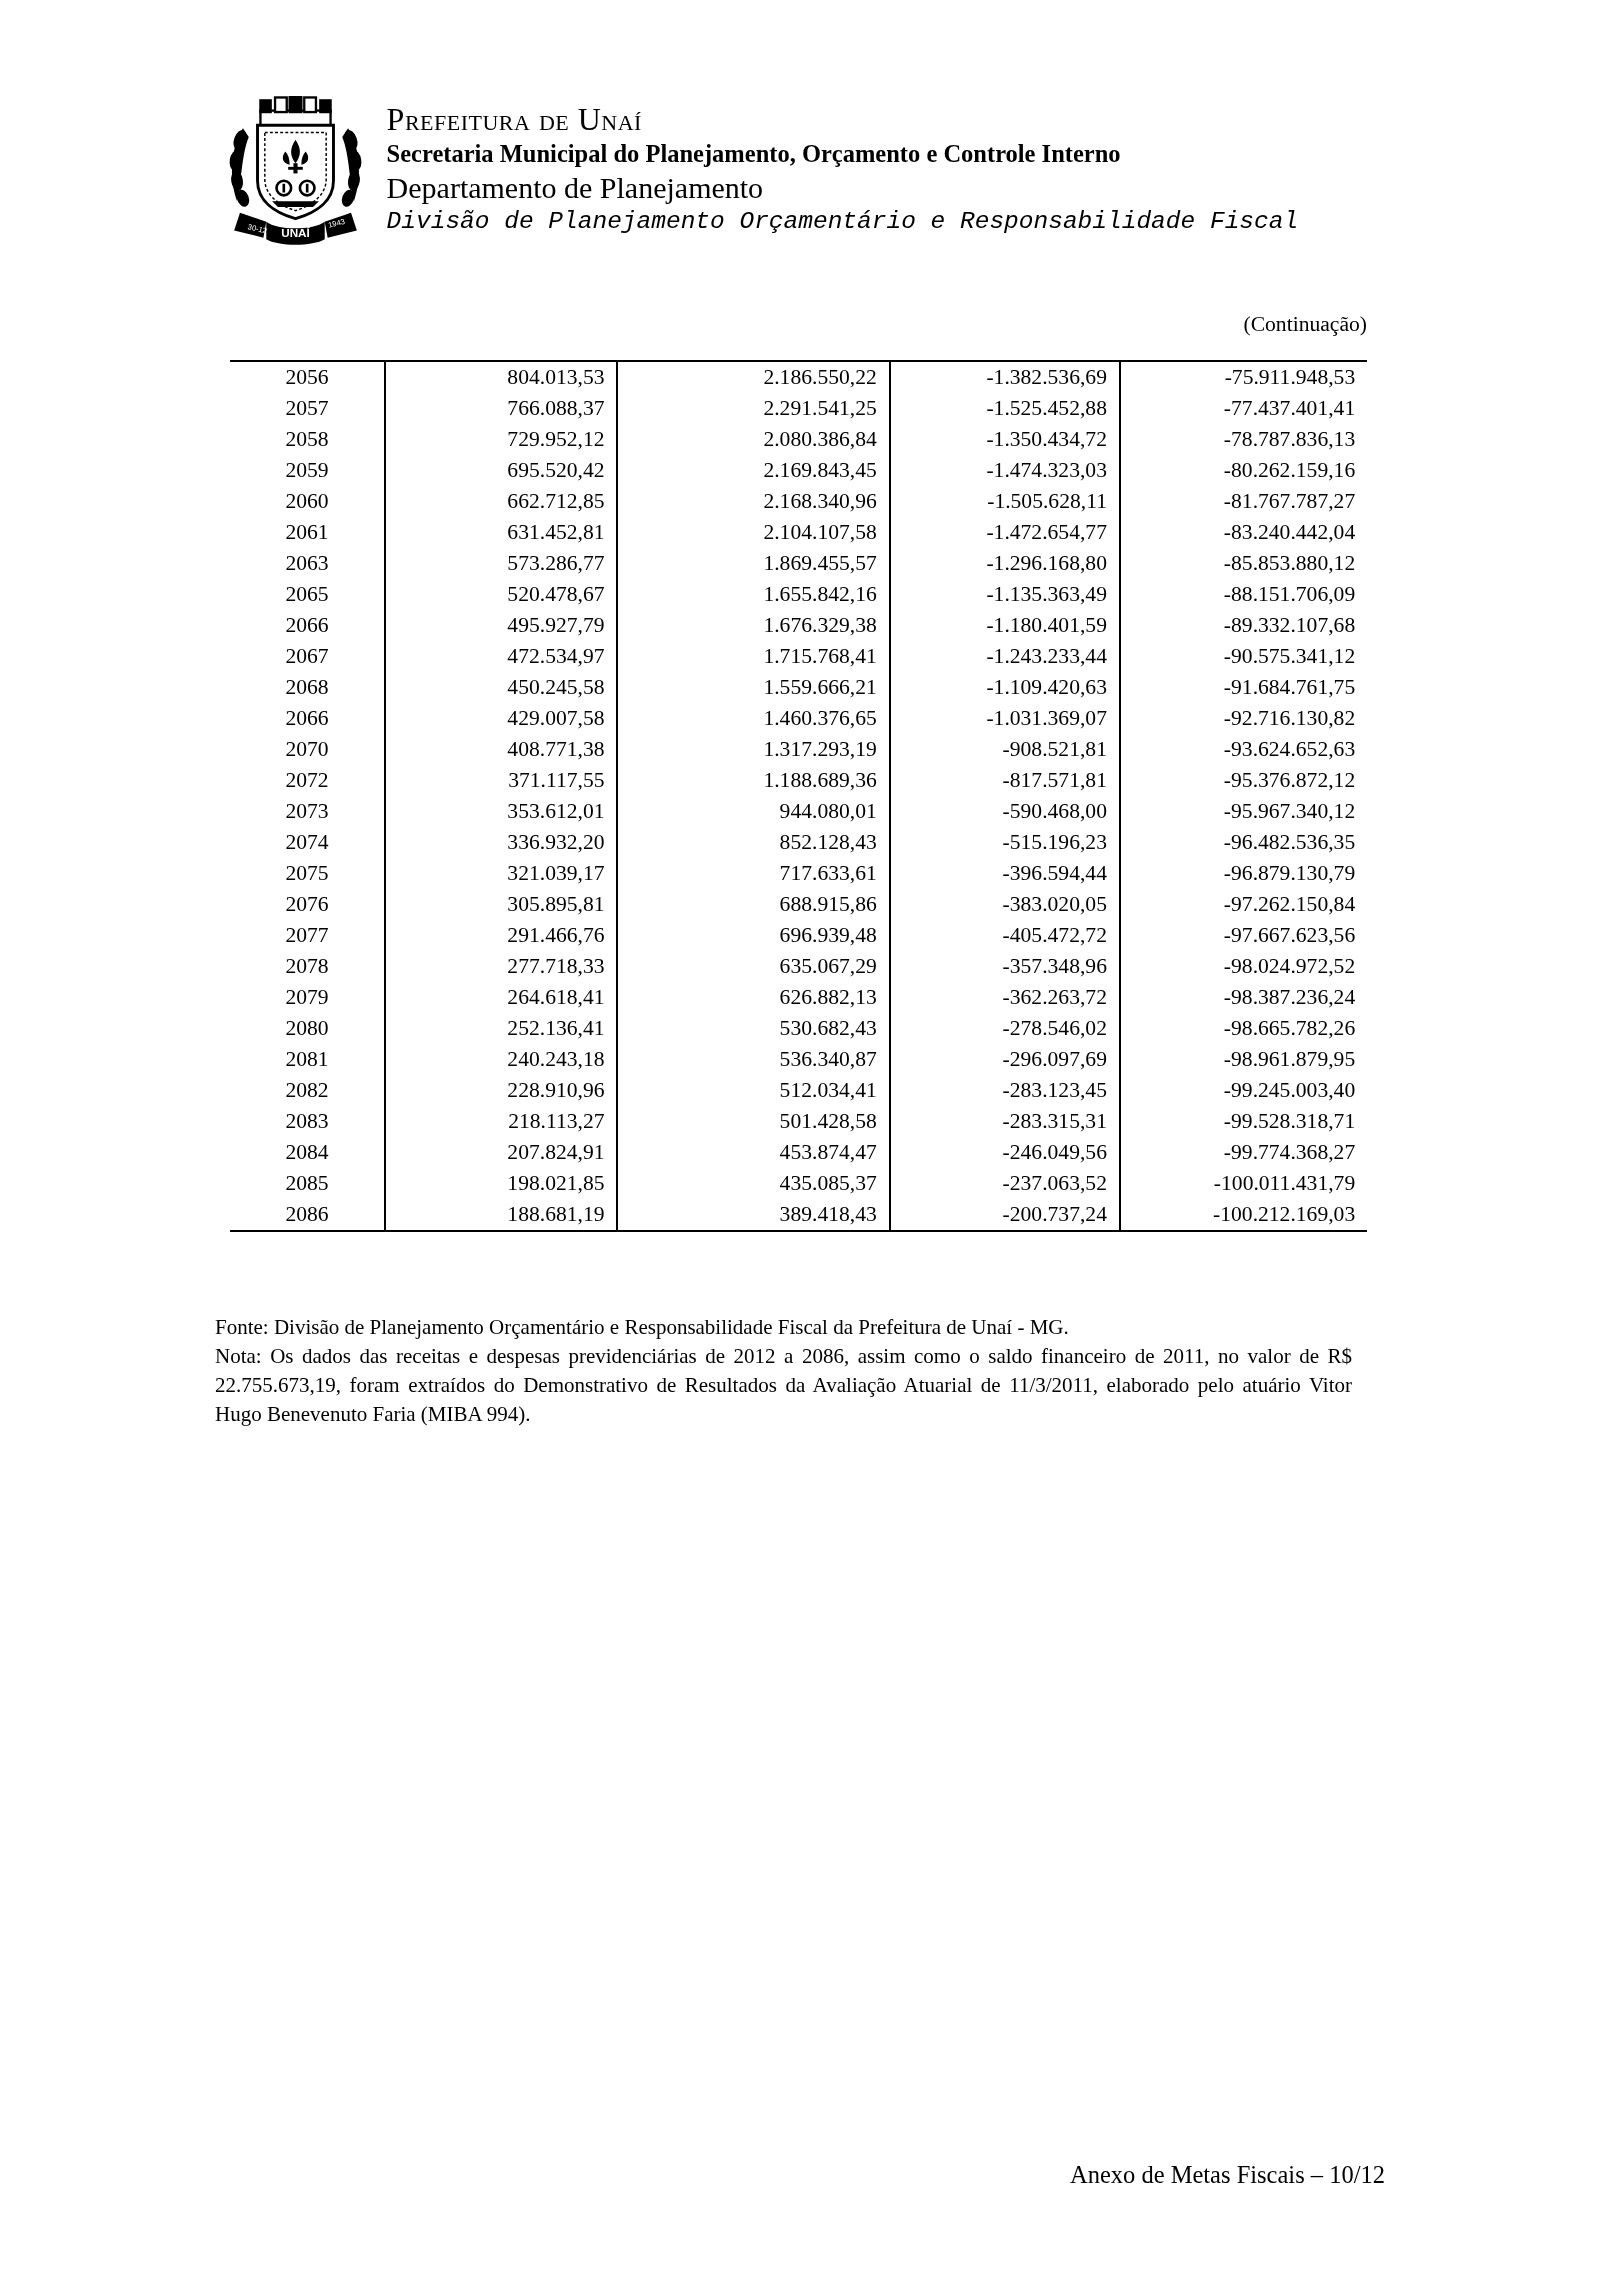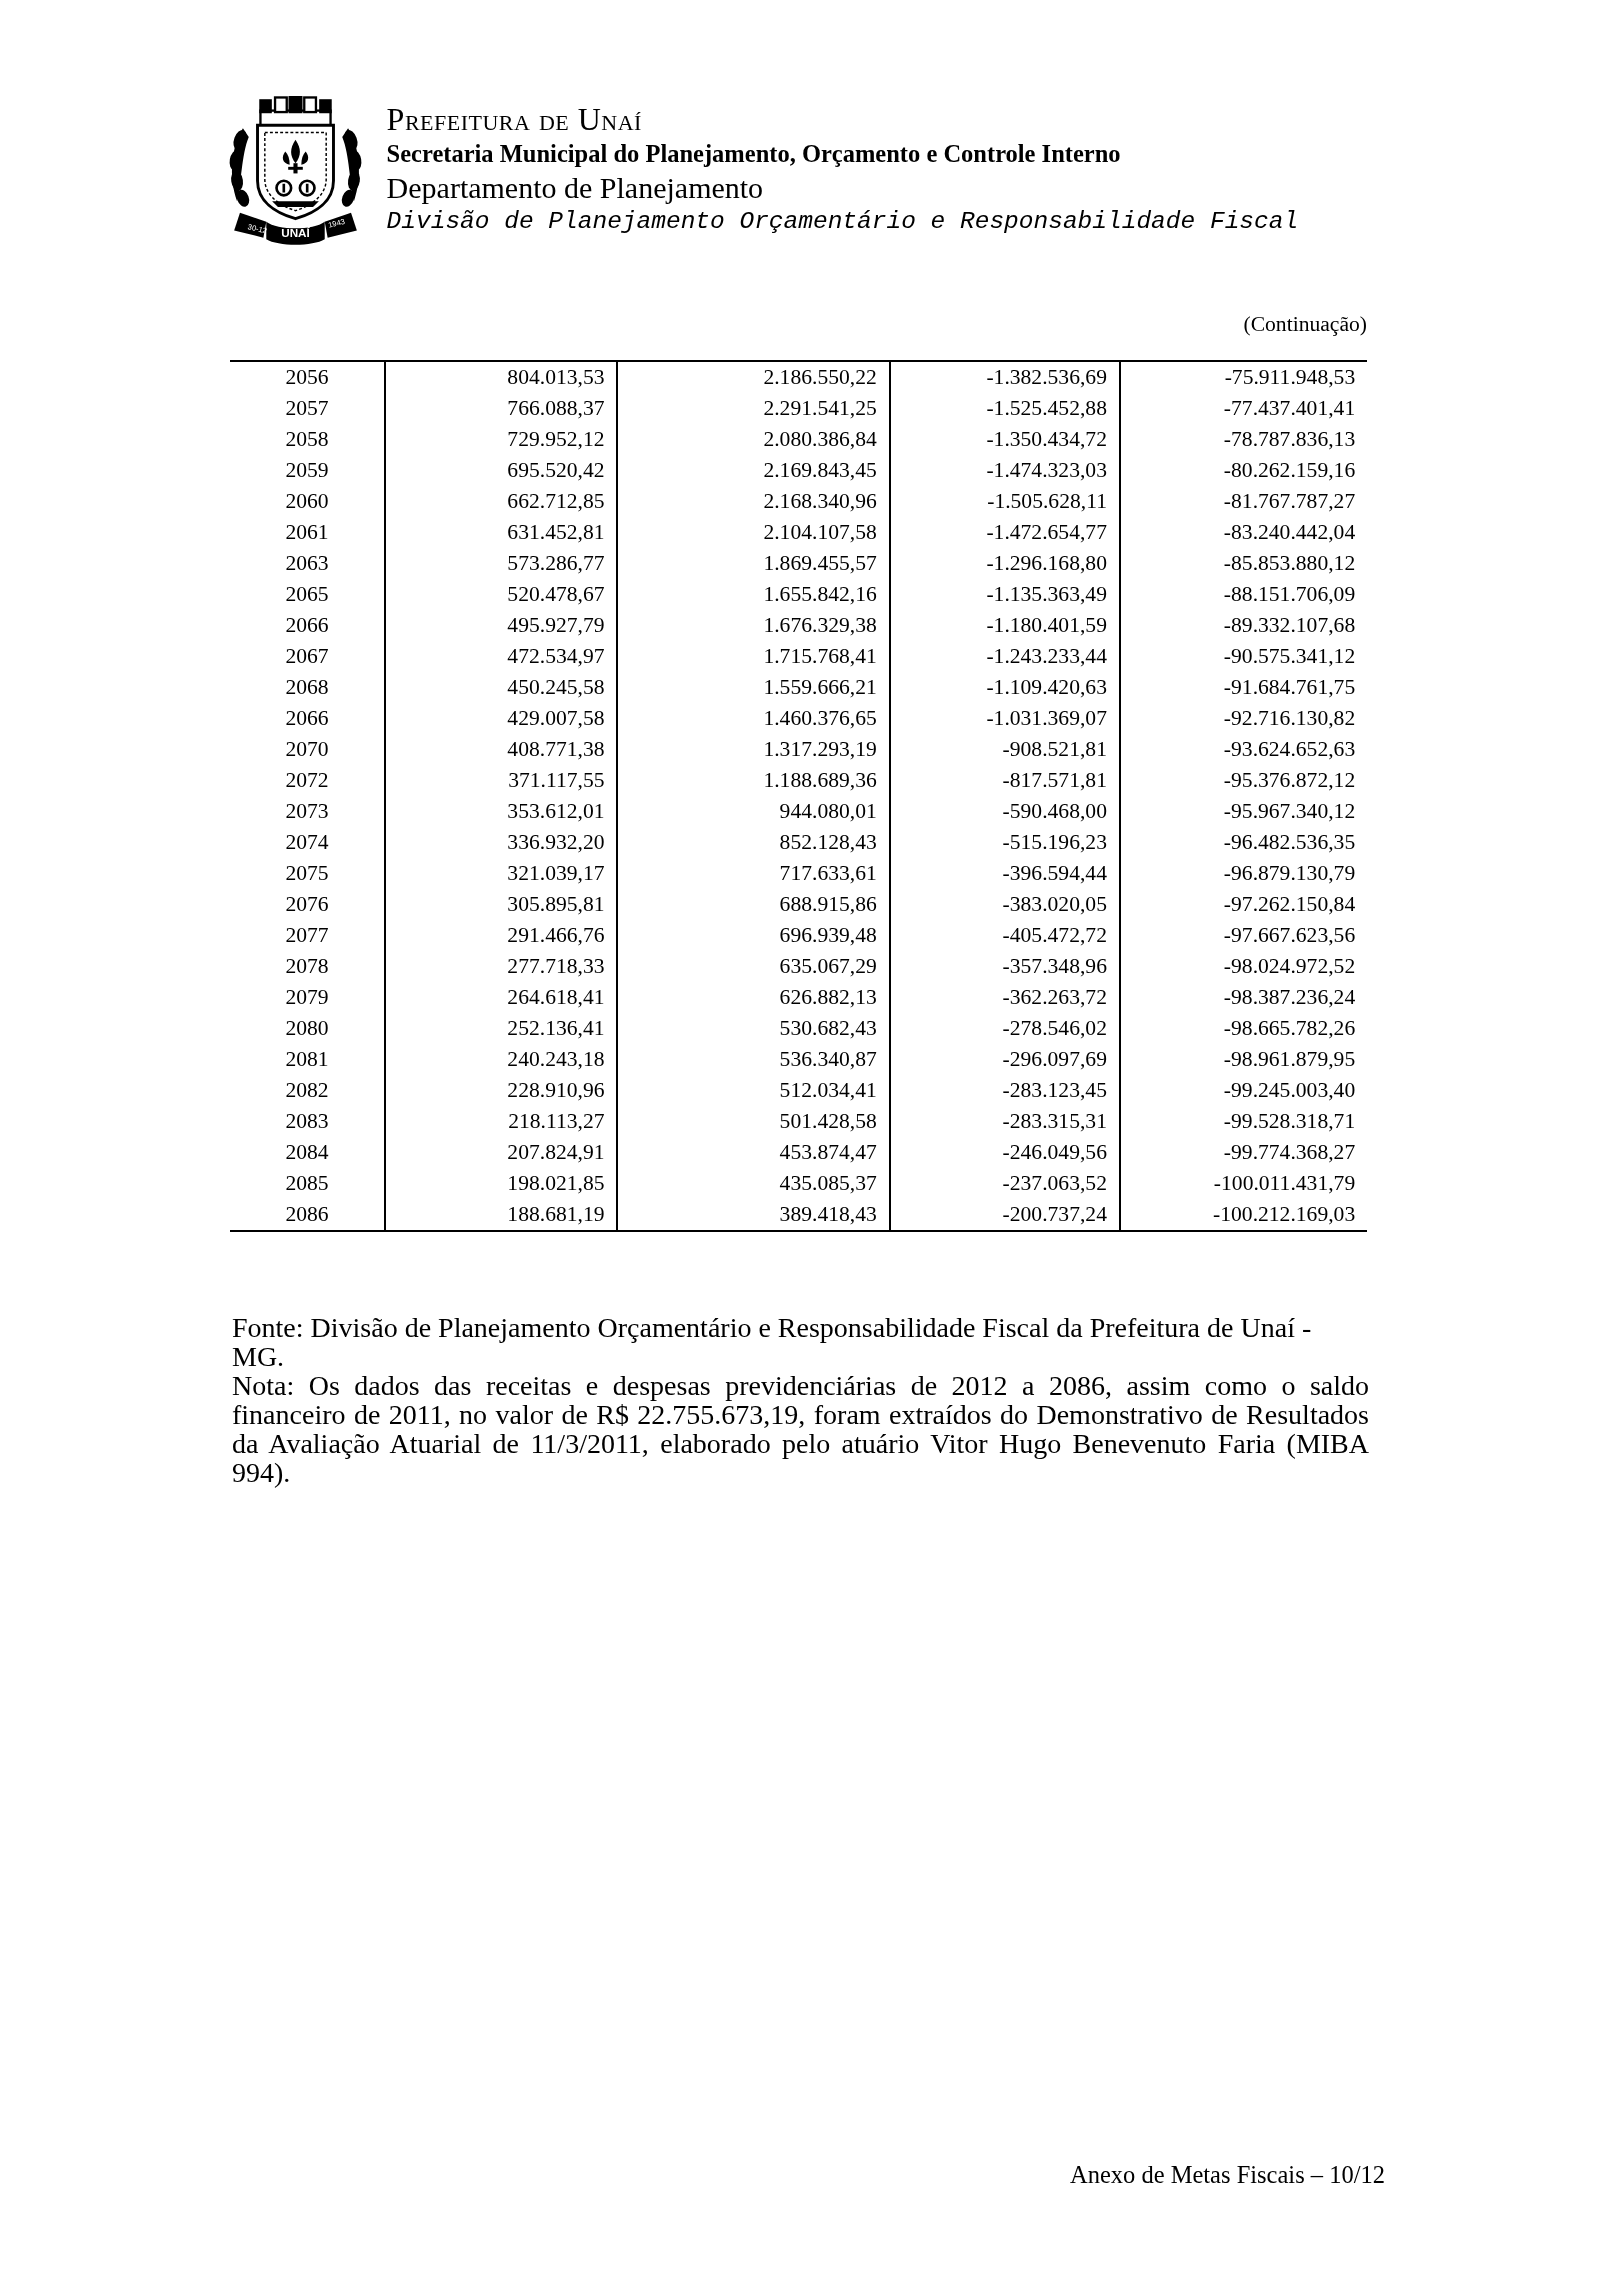--- a/index.html
+++ b/index.html
@@ -47,22 +47,22 @@
     height:31px;padding:0;
     white-space:nowrap;overflow:hidden;
     vertical-align:middle;
   }
   table.fin td + td{border-left:2px solid #000;}
   table.fin td.col-year{text-align:center;}
   table.fin td.col-num{text-align:right;padding-right:11.8px;}
 
   
   .notes{
-    position:absolute;left:232px;top:1313px;width:1137px;
-    font-size:28px;line-height:29px;
+    position:absolute;left:215px;top:1313px;width:1137px;
+    font-size:21px;line-height:29px;
   }
   .note-fonte{margin:0;}
   .note-nota{margin:0;text-align:justify;}
 
   
   .footer{
     position:absolute;top:2161px;left:248px;width:1137px;
     text-align:right;font-size:24.5px;
   }
 </style>

